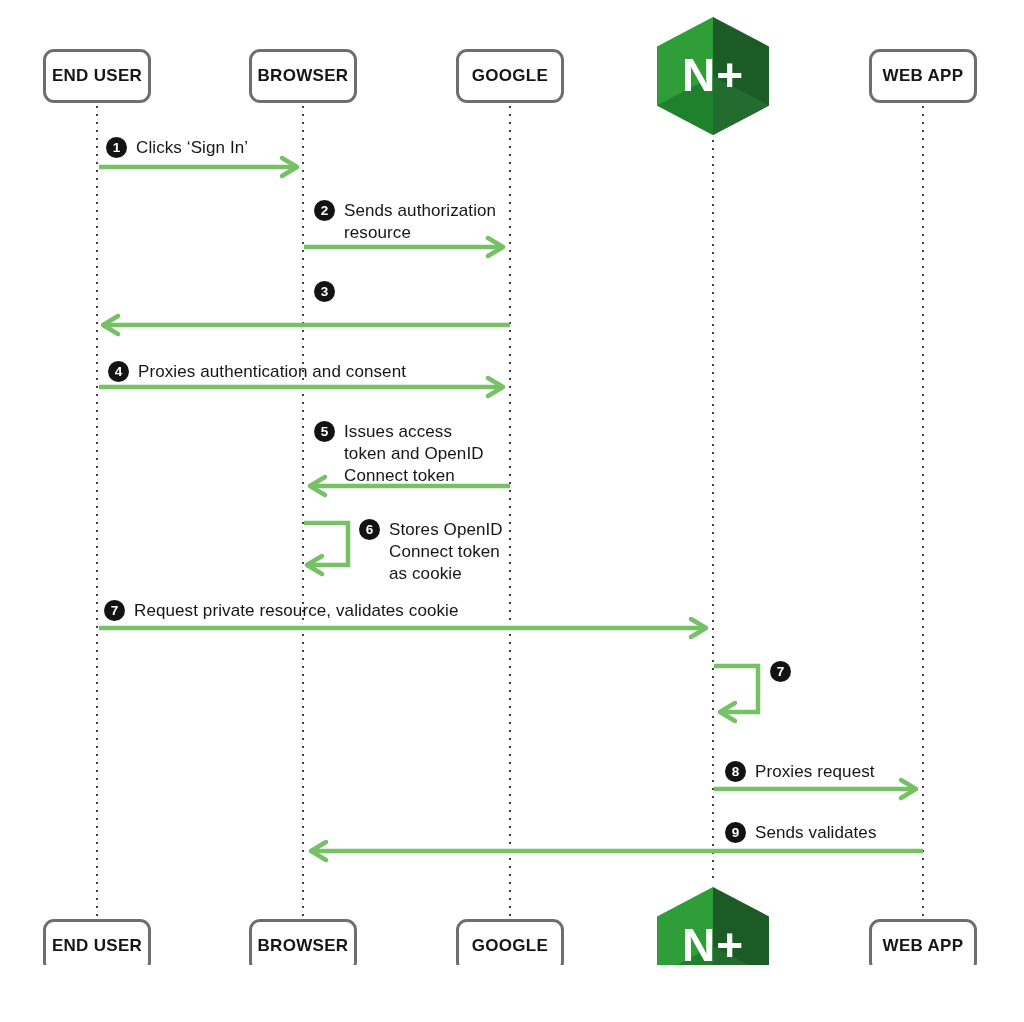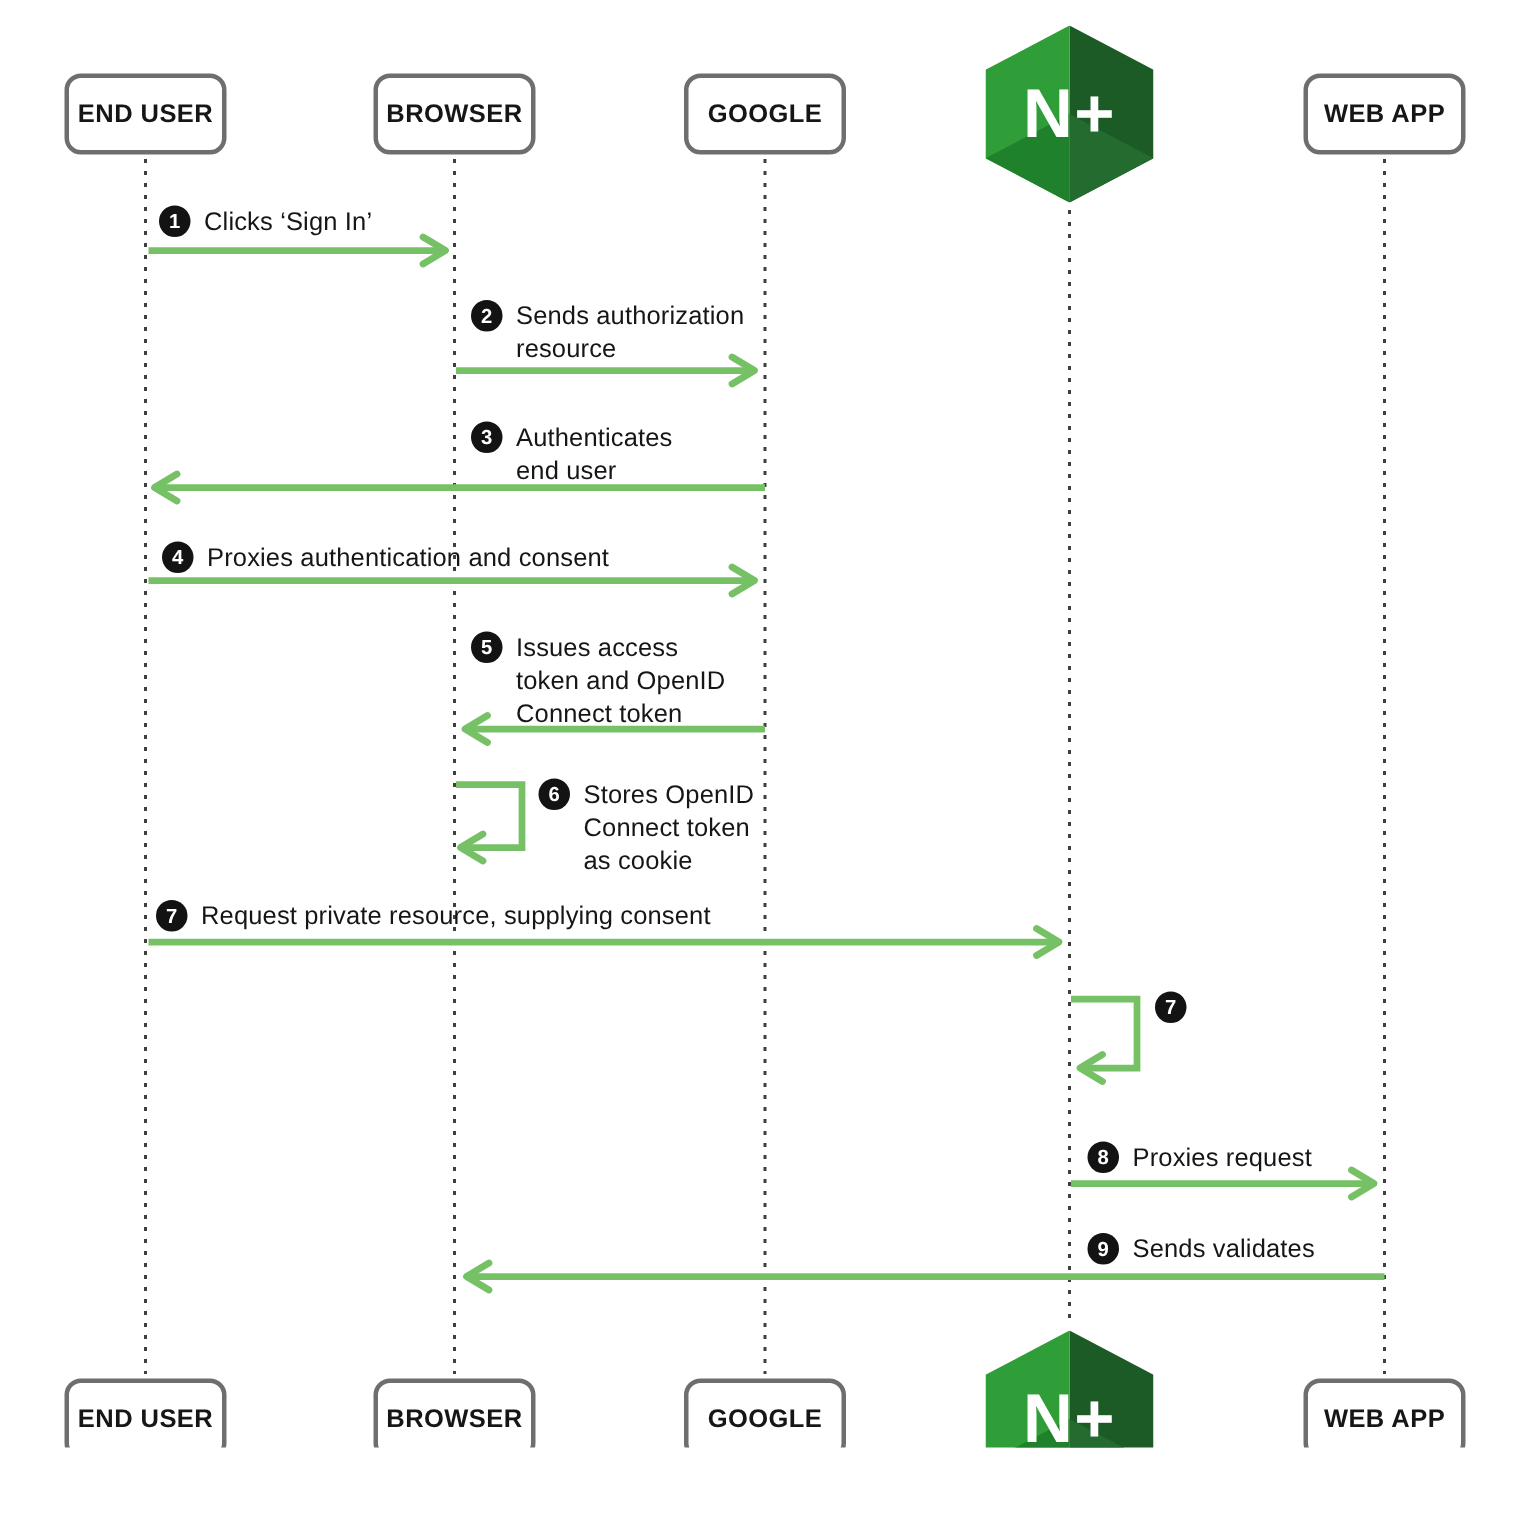--- a/index.html
+++ b/index.html
@@ -108,42 +108,40 @@
     <span class="badge">1</span>
     <span class="txt">Clicks ‘Sign In’</span>
   </div>
   <div class="msg" style="left:314px;top:200px">
     <span class="badge">2</span>
     <span class="txt">Sends authorization
 resource</span>
   </div>
   <div class="msg" style="left:314px;top:281px">
     <span class="badge">3</span>
-    <span class="txt">Authenticates
-end user</span>
   </div>
   <div class="msg" style="left:108px;top:361px">
     <span class="badge">4</span>
     <span class="txt">Proxies authentication and consent</span>
   </div>
   <div class="msg" style="left:314px;top:421px">
     <span class="badge">5</span>
     <span class="txt">Issues access
 token and OpenID
 Connect token</span>
   </div>
   <div class="msg" style="left:359px;top:519px">
     <span class="badge">6</span>
     <span class="txt">Stores OpenID
 Connect token
 as cookie</span>
   </div>
   <div class="msg" style="left:104px;top:600px">
     <span class="badge">7</span>
-    <span class="txt">Request private resource, supplying consent</span>
+    <span class="txt">Request private resource, validates cookie</span>
   </div>
   <div class="msg" style="left:770px;top:661px">
     <span class="badge">7</span>
   </div>
   <div class="msg" style="left:725px;top:761px">
     <span class="badge">8</span>
     <span class="txt">Proxies request</span>
   </div>
   <div class="msg" style="left:725px;top:822px">
     <span class="badge">9</span>

